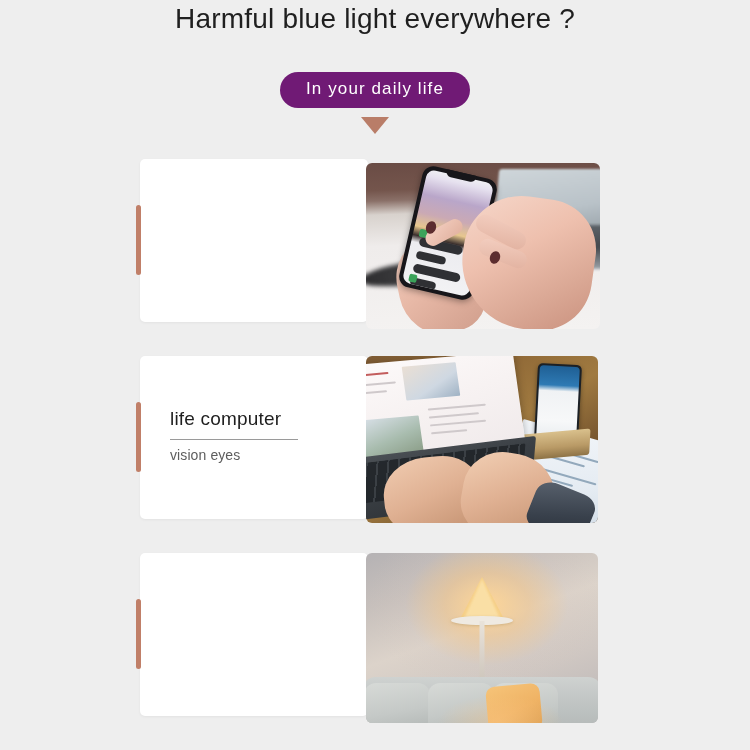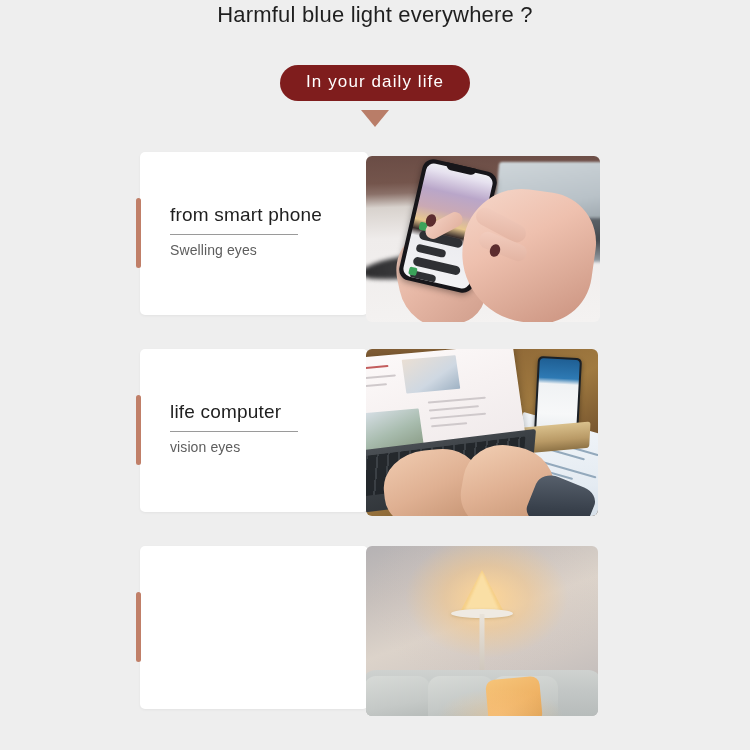--- a/index.html
+++ b/index.html
@@ -14,36 +14,36 @@
     overflow: hidden;
     position: relative;
   }
 
   
   .header {
     padding-top: 2px;
     text-align: center;
   }
   .page-title {
-    font-size: 22px;
+    font-size: 28px;
     line-height: 1.22;
     font-weight: 400;
     color: #1f1f1f;
     letter-spacing: 0.2px;
     margin: 0;
     padding: 0 120px;
   }
 
   .badge-wrap {
     text-align: center;
     margin-top: 36px;
   }
   .badge {
     display: inline-block;
-    background: #7f1d1d;
+    background: #701a75;
     color: #ffffff;
     font-size: 17px;
     letter-spacing: 1.1px;
     padding: 8px 26px 9px 26px;
     border-radius: 20px;
     line-height: 1.1;
   }
   .arrow-wrap {
     text-align: center;
     margin-top: 9px;
@@ -318,25 +318,20 @@
   <div class="arrow-wrap">
     <span class="arrow-down"></span>
   </div>
 </div>
 
 <div class="cards">
 
   <div class="card">
     <div class="card-panel"></div>
     <div class="accent-bar"></div>
-    <div class="card-text">
-      <div class="card-title">from smart phone</div>
-      <div class="card-divider"></div>
-      <div class="card-sub">Swelling eyes</div>
-    </div>
     <div class="card-photo">
       <div class="photo-inner">
         <div class="p1-bg"></div>
         <div class="p1-laptop"></div>
         <div class="p1-laptop2"></div>
         <div class="p1-deskshadow"></div>
         <div class="p1-hand-l"></div>
         <div class="p1-phone">
           <div class="p1-screen">
             <div class="p1-bubble" style="left:8px; top:68px; width:44px; height:9px;"></div>

